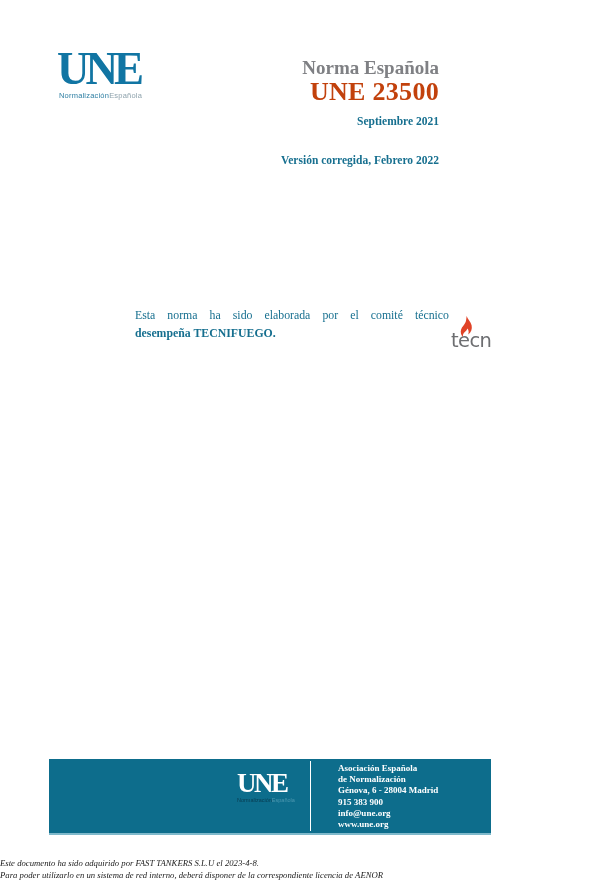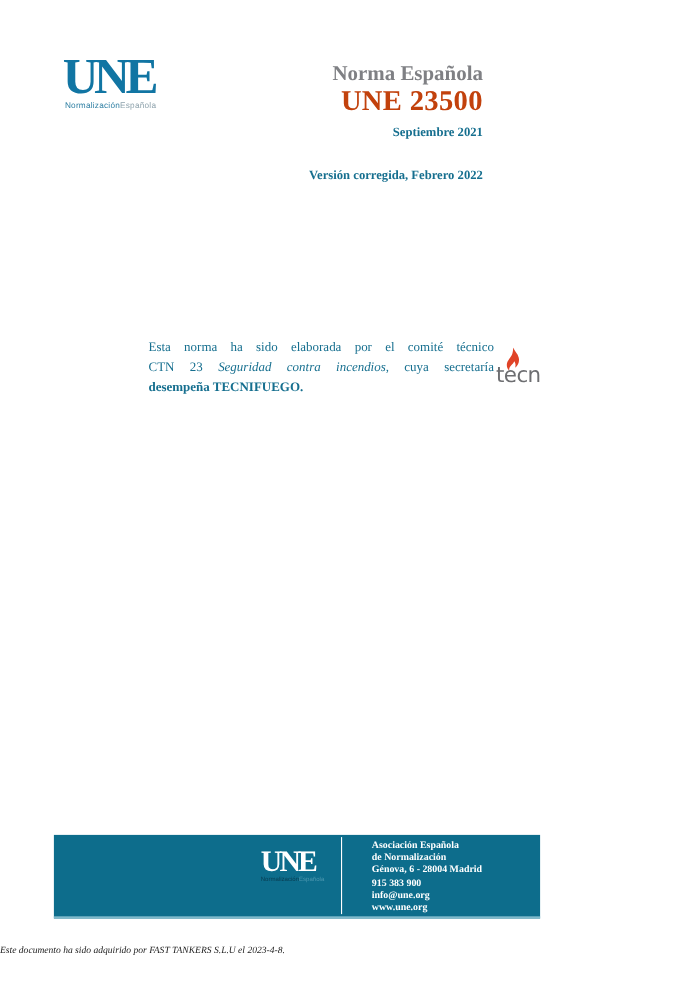--- a/index.html
+++ b/index.html
@@ -103,21 +103,20 @@
   <div class="head-right">
     <div class="doc-family">Norma Española</div>
     <div class="doc-code">UNE 23500</div>
     <div class="doc-date">Septiembre 2021</div>
     <div class="doc-version">Versión corregida, Febrero 2022</div>
   </div>
 
 
   <div class="committee">
     <div class="jline">Esta norma ha sido elaborada por el comité técnico</div>
-    <div class="jline"><span>CTN 23 </span><i>Seguridad contra incendios</i><span>, cuya secretaría</span></div>
     <div class="lline">desempeña TECNIFUEGO.</div>
   </div>
 
   <div class="tecnifuego">
     <span class="tf-flame">
       <svg viewBox="0 0 13 22" width="13" height="22">
         <path d="M6.6 0 C7.6 3.2 10.8 5.6 11.6 9.2 C12.4 12.8 11.2 16.4 8.2 18.4 C9.0 16.2 8.8 13.8 7.4 12.4 C6.9 14.0 6.0 14.9 4.8 16.0 C3.4 17.3 2.5 19.0 3.1 21.2 C1.0 19.4 0.2 16.4 1.1 13.6 C2.0 10.8 4.3 9.2 5.4 6.6 C6.2 4.7 6.4 2.6 6.6 0 Z" fill="#e04327"></path>
       </svg>
     </span>
     <span class="tf-text"><span>tecnifue</span><span class="tf-bold">g</span><span>o</span></span>
@@ -134,15 +133,16 @@
       <div>de Normalización</div>
       <div>Génova, 6 - 28004 Madrid</div>
       <div>915 383 900</div>
       <div>info@une.org</div>
       <div>www.une.org</div>
     </div>
   </div>
 
   <div class="license">
     <div>Este documento ha sido adquirido por FAST TANKERS S.L.U el 2023-4-8.</div>
+    <div>Para poder utilizarlo en un sistema de red interno, deberá disponer de la correspondiente licencia de AENOR</div>
   </div>
 
 </div>
 
 </body></html>

